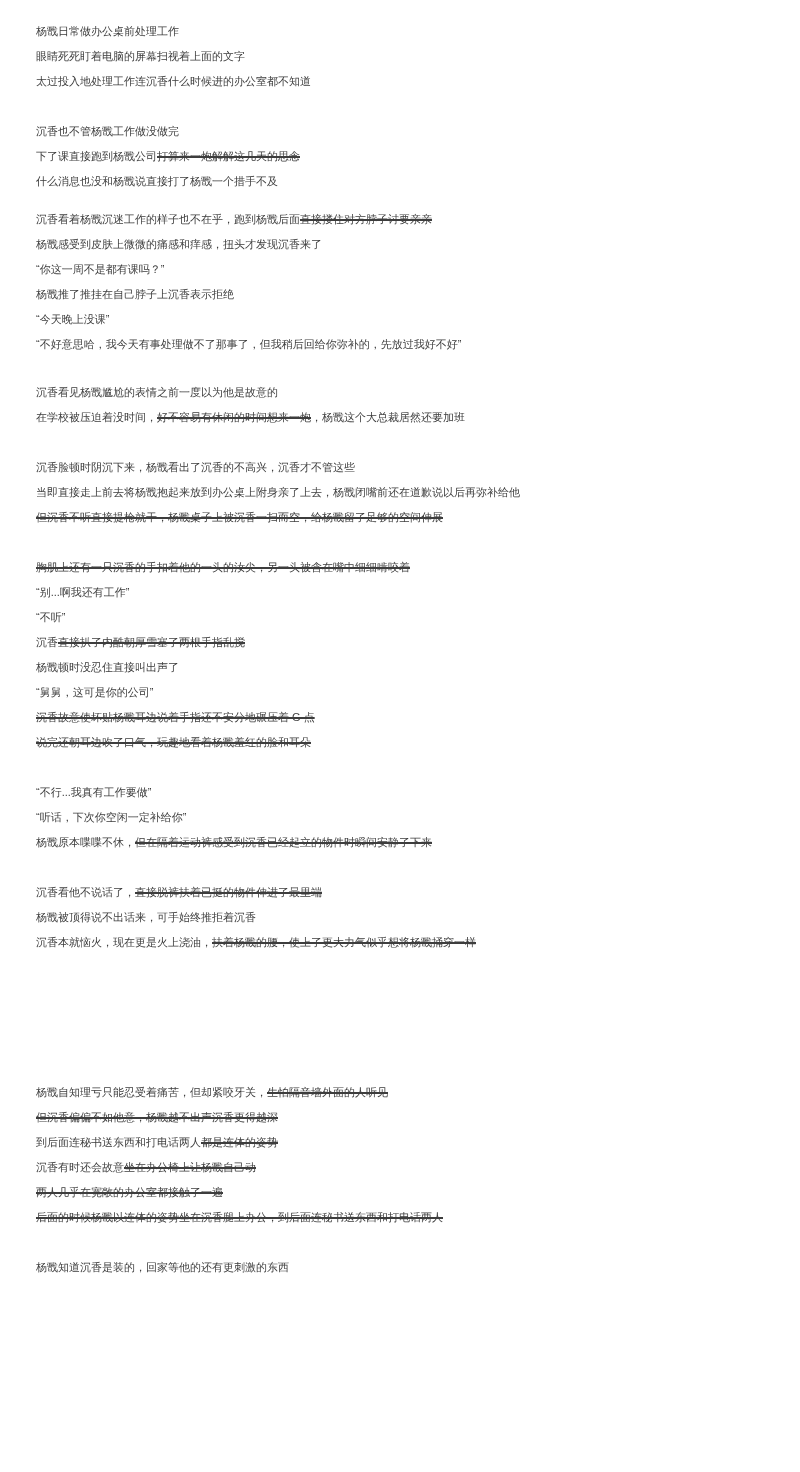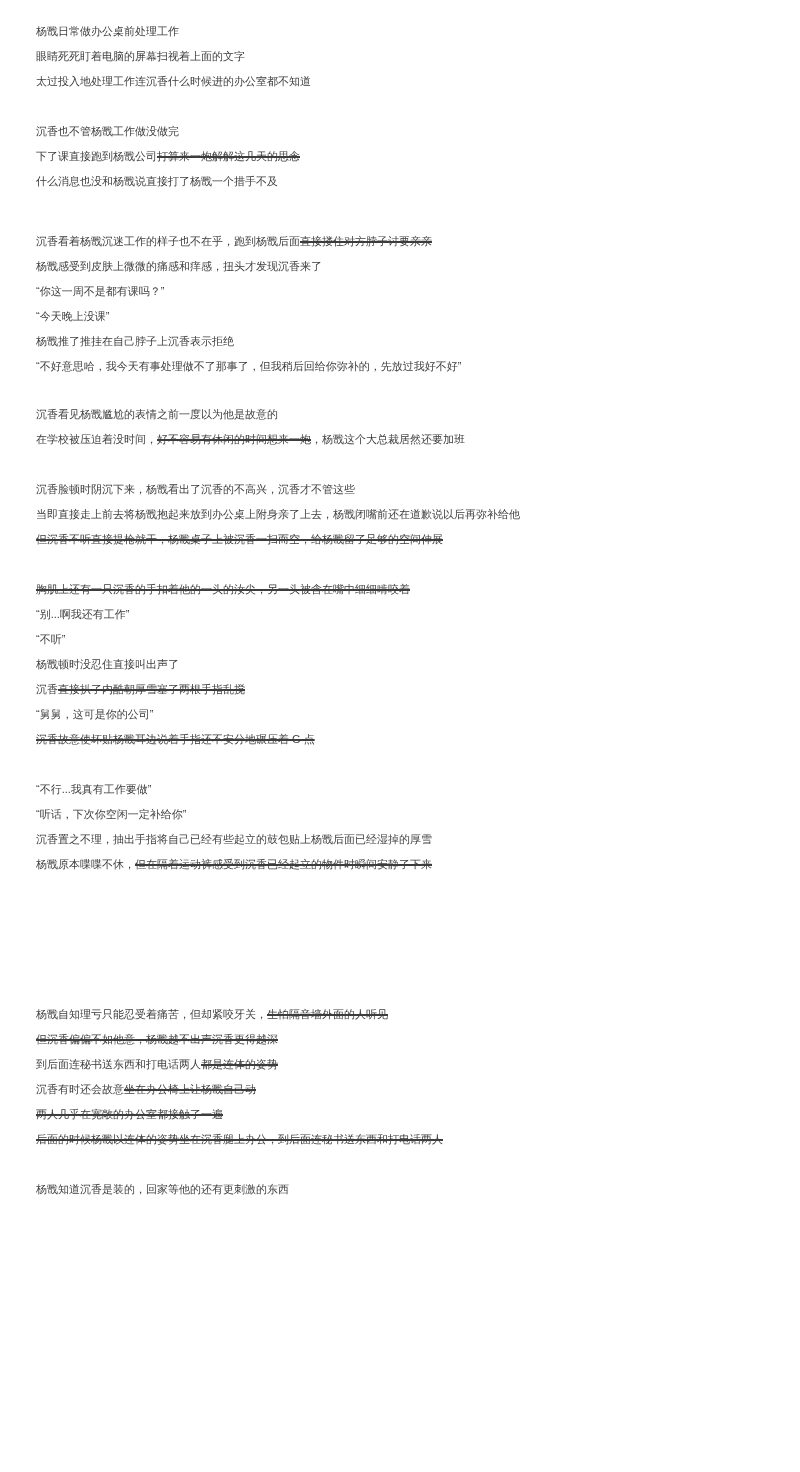--- a/index.html
+++ b/index.html
@@ -39,51 +39,56 @@
     <div class="para" style="margin-top: 0px;">
       <div class="line"><span class="seg">杨戬日常做办公桌前处理工作</span></div>
       <div class="line"><span class="seg">眼睛死死盯着电脑的屏幕扫视着上面的文字</span></div>
       <div class="line"><span class="seg">太过投入地处理工作连沉香什么时候进的办公室都不知道</span></div>
     </div>
     <div class="para" style="margin-top: 25px;">
       <div class="line"><span class="seg">沉香也不管杨戬工作做没做完</span></div>
       <div class="line"><span class="seg">下了课直接跑到杨戬公司</span><span class="seg strike">打算来一炮解解这几天的思念</span></div>
       <div class="line"><span class="seg">什么消息也没和杨戬说直接打了杨戬一个措手不及</span></div>
     </div>
-    <div class="para" style="margin-top: 35px;">
+    <div class="para" style="margin-top: 13px;">
       <div class="line"><span class="seg">沉香看着杨戬沉迷工作的样子也不在乎，跑到杨戬后面</span><span class="seg strike">直接搂住对方脖子讨要亲亲</span></div>
       <div class="line"><span class="seg">杨戬感受到皮肤上微微的痛感和痒感，扭头才发现沉香来了</span></div>
       <div class="line"><span class="seg">“你这一周不是都有课吗？”</span></div>
+      <div class="line"><span class="seg">杨戬推了推挂在自己脖子上沉香表示拒绝</span></div>
       <div class="line"><span class="seg">“今天晚上没课”</span></div>
-      <div class="line"><span class="seg">杨戬推了推挂在自己脖子上沉香表示拒绝</span></div>
       <div class="line"><span class="seg">“不好意思哈，我今天有事处理做不了那事了，但我稍后回给你弥补的，先放过我好不好”</span></div>
     </div>
     <div class="para" style="margin-top: 23px;">
       <div class="line"><span class="seg">沉香看见杨戬尴尬的表情之前一度以为他是故意的</span></div>
       <div class="line"><span class="seg">在学校被压迫着没时间，</span><span class="seg strike">好不容易有休闲的时间想来一炮</span><span class="seg">，杨戬这个大总裁居然还要加班</span></div>
     </div>
     <div class="para" style="margin-top: 25px;">
       <div class="line"><span class="seg">沉香脸顿时阴沉下来，杨戬看出了沉香的不高兴，沉香才不管这些</span></div>
       <div class="line"><span class="seg">当即直接走上前去将杨戬抱起来放到办公桌上附身亲了上去，杨戬闭嘴前还在道歉说以后再弥补给他</span></div>
       <div class="line"><span class="seg strike">但沉香不听直接提枪就干，杨戬桌子上被沉香一扫而空，给杨戬留了足够的空间伸展</span></div>
     </div>
     <div class="para" style="margin-top: 25px;">
       <div class="line"><span class="seg strike">胸肌上还有一只沉香的手扣着他的一头的汝尖，另一头被含在嘴中细细啃咬着</span></div>
       <div class="line"><span class="seg">“别...啊我还有工作”</span></div>
       <div class="line"><span class="seg">“不听”</span></div>
+      <div class="line"><span class="seg">沉香</span><span class="seg strike">直接扒了内酷朝厚雪塞了两根手指乱搅</span></div>
       <div class="line"><span class="seg">杨戬顿时没忍住直接叫出声了</span></div>
-      <div class="line"><span class="seg">沉香</span><span class="seg strike">直接扒了内酷朝厚雪塞了两根手指乱搅</span></div>
       <div class="line"><span class="seg">“舅舅，这可是你的公司”</span></div>
       <div class="line"><span class="seg strike">沉香故意使坏贴杨戬耳边说着手指还不安分地碾压着 G 点</span></div>
+      <div class="line"><span class="seg strike">说完还朝耳边吹了口气，玩趣地看着杨戬羞红的脸和耳朵</span></div>
     </div>
     <div class="para" style="margin-top: 25px;">
       <div class="line"><span class="seg">“不行...我真有工作要做”</span></div>
       <div class="line"><span class="seg">“听话，下次你空闲一定补给你”</span></div>
-      <div class="line"><span class="seg">沉香置之不理，抽出手指将自己已经有些起立的鼓包贴上杨戬后面已经湿掉的厚雪</span></div>
       <div class="line"><span class="seg">杨戬原本喋喋不休，</span><span class="seg strike">但在隔着运动裤感受到沉香已经起立的物件时瞬间安静了下来</span></div>
+    </div>
+    <div class="para" style="margin-top: 25px;">
+      <div class="line"><span class="seg">沉香看他不说话了，</span><span class="seg strike">直接脱裤扶着已挺的物件伸进了最里端</span></div>
+      <div class="line"><span class="seg">杨戬被顶得说不出话来，可手始终推拒着沉香</span></div>
+      <div class="line"><span class="seg">沉香本就恼火，现在更是火上浇油，</span><span class="seg strike">扶着杨戬的腰，使上了更大力气似乎想将杨戬捅穿一样</span></div>
     </div>
     <div class="para" style="margin-top: 125px;">
       <div class="line"><span class="seg">杨戬自知理亏只能忍受着痛苦，但却紧咬牙关，</span><span class="seg strike">生怕隔音墙外面的人听见</span></div>
       <div class="line"><span class="seg strike">但沉香偏偏不如他意，杨戬越不出声沉香更得越深</span></div>
       <div class="line"><span class="seg">到后面连秘书送东西和打电话两人</span><span class="seg strike">都是连体的姿势</span></div>
       <div class="line"><span class="seg">沉香有时还会故意</span><span class="seg strike">坐在办公椅上让杨戬自己动</span></div>
       <div class="line"><span class="seg strike">两人几乎在宽敞的办公室都接触了一遍</span></div>
       <div class="line"><span class="seg strike">后面的时候杨戬以连体的姿势坐在沉香腿上办公，到后面连秘书送东西和打电话两人</span></div>
     </div>
     <div class="para" style="margin-top: 25px;">

